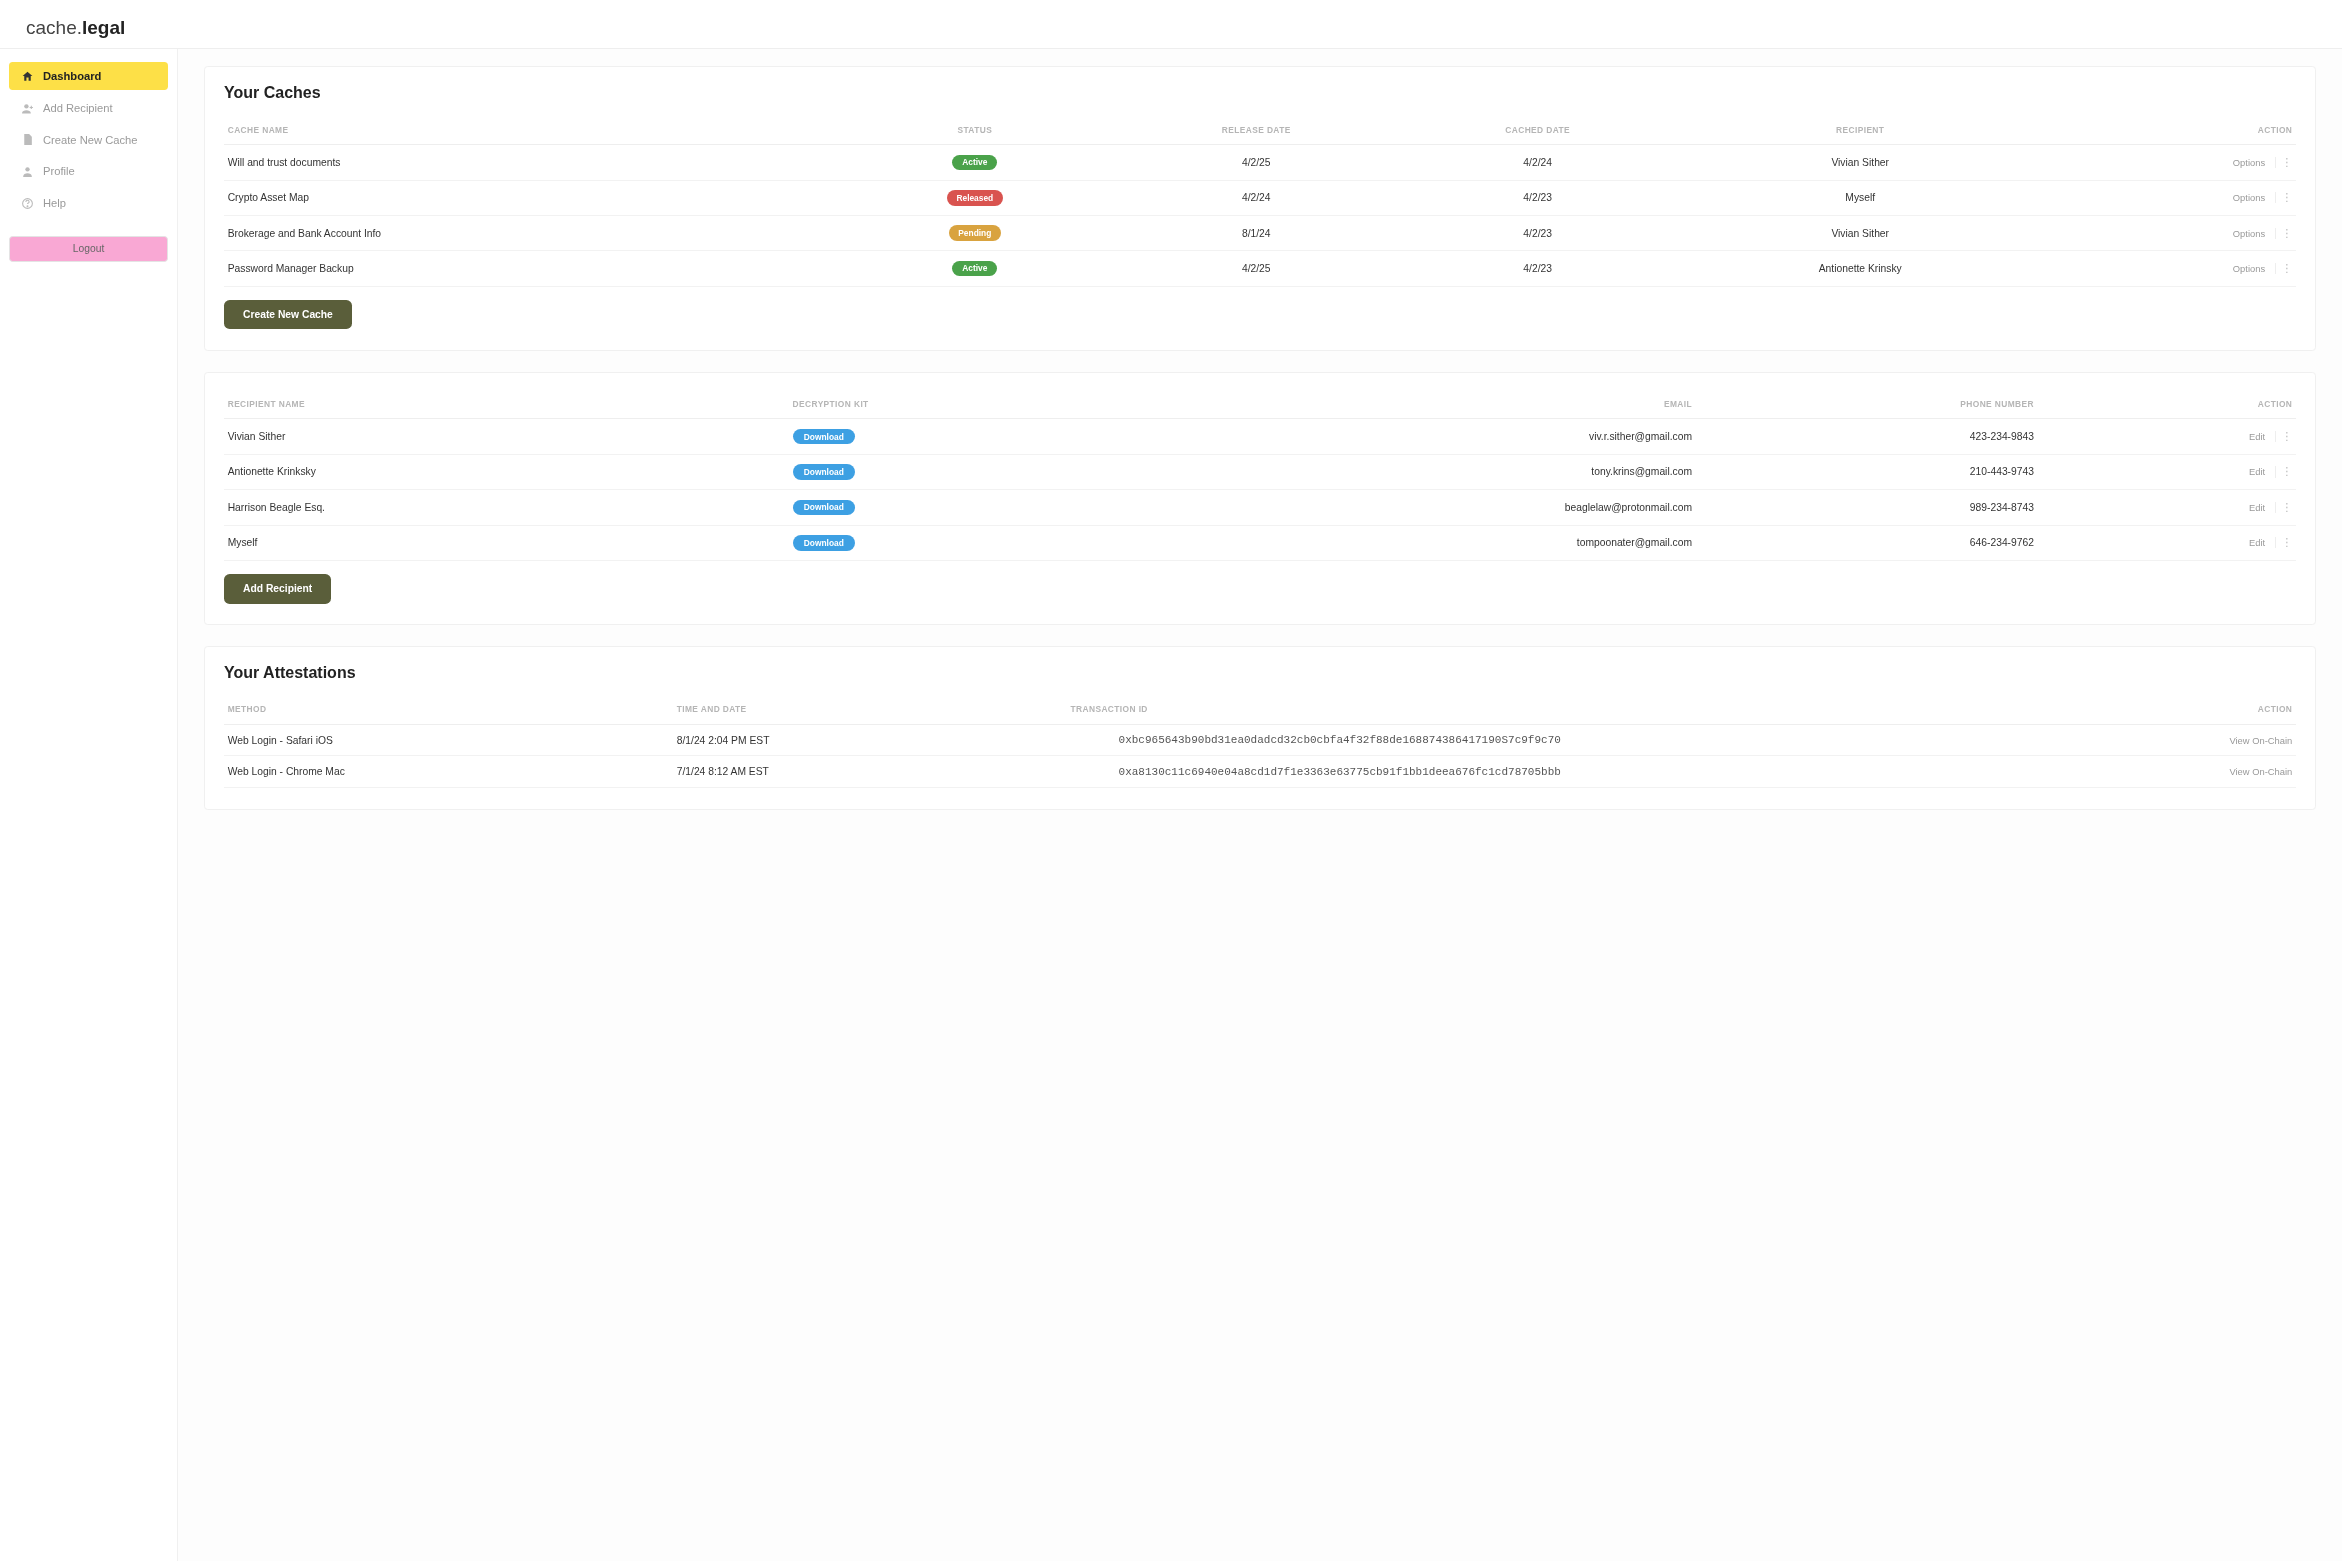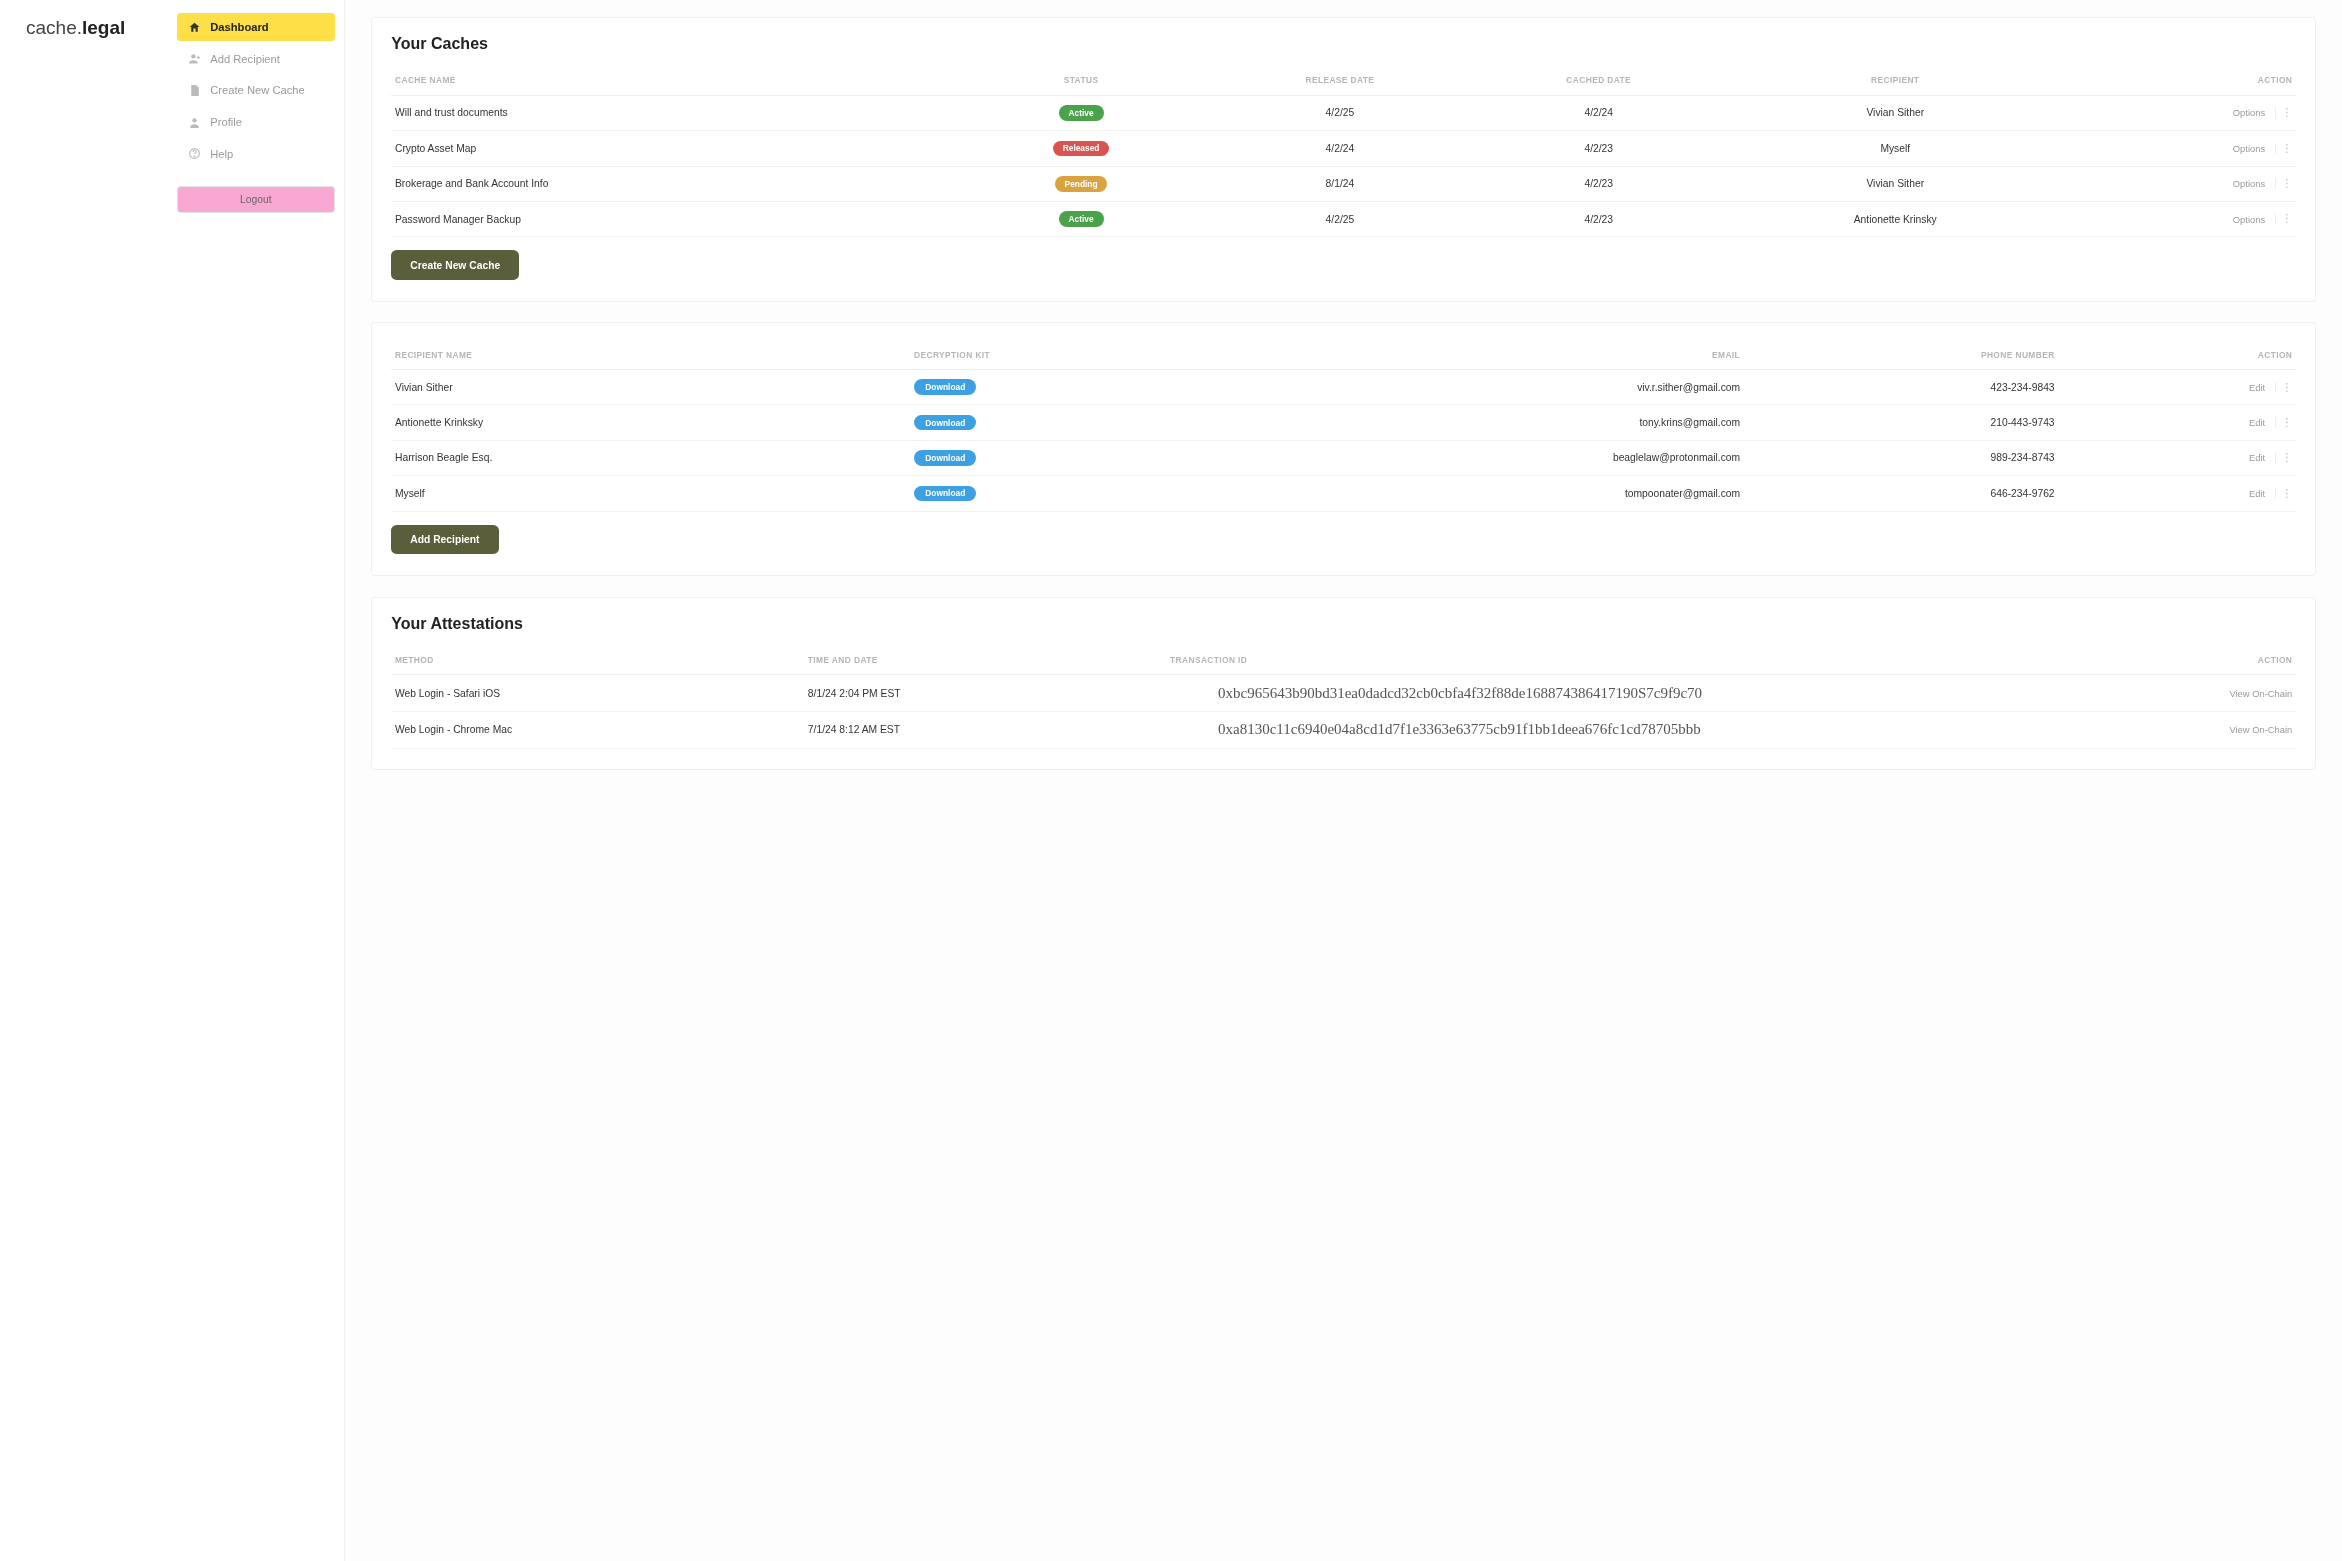--- a/index.html
+++ b/index.html
@@ -7,24 +7,23 @@
     font-family: -apple-system, BlinkMacSystemFont, "Segoe UI", Arial, sans-serif;
     background: #f7f7f7;
     color: #333;
     font-size: 11.2px;
     width: 2342px;
     height: 1562px;
     transform-origin: top left;
   }
   .app {
     display: flex;
-    flex-direction: row;
+    flex-direction: column;
     height: 100%;
     background: #fff;
-    gap: 16px;
   }
   .topbar {
     padding: 17px 26px 9.4px 26px;
     border-bottom: 0.9px solid #eee;
   }
   .brand {
     font-size: 19px;
     font-weight: 400;
     color: #444;
   }
@@ -175,21 +174,21 @@
   .action-link { cursor: pointer; }
   .kebab {
     color: #bbb;
     font-size: 11.2px;
     line-height: 1;
     padding-left: 5.6px;
     border-left: 0.9px solid #eee;
   }
   .right { text-align: right; }
   .center { text-align: center; }
-  .mono { font-family: Liberation Serif, serif; font-size: 15px; color: #555; word-break: break-all; padding-left: 48px; }
+  .mono { font-family: Liberation Mono, monospace; font-size: 11px; color: #555; word-break: break-all; padding-left: 48px; }
   .muted-link { font-size: 9.4px; color: #999; cursor: pointer; }
 </style>
 </head>
 <body>
 
 <div class="app">
 
   <div class="topbar">
     <div class="brand">
       <span>cache.</span><span class="bold">legal</span>

